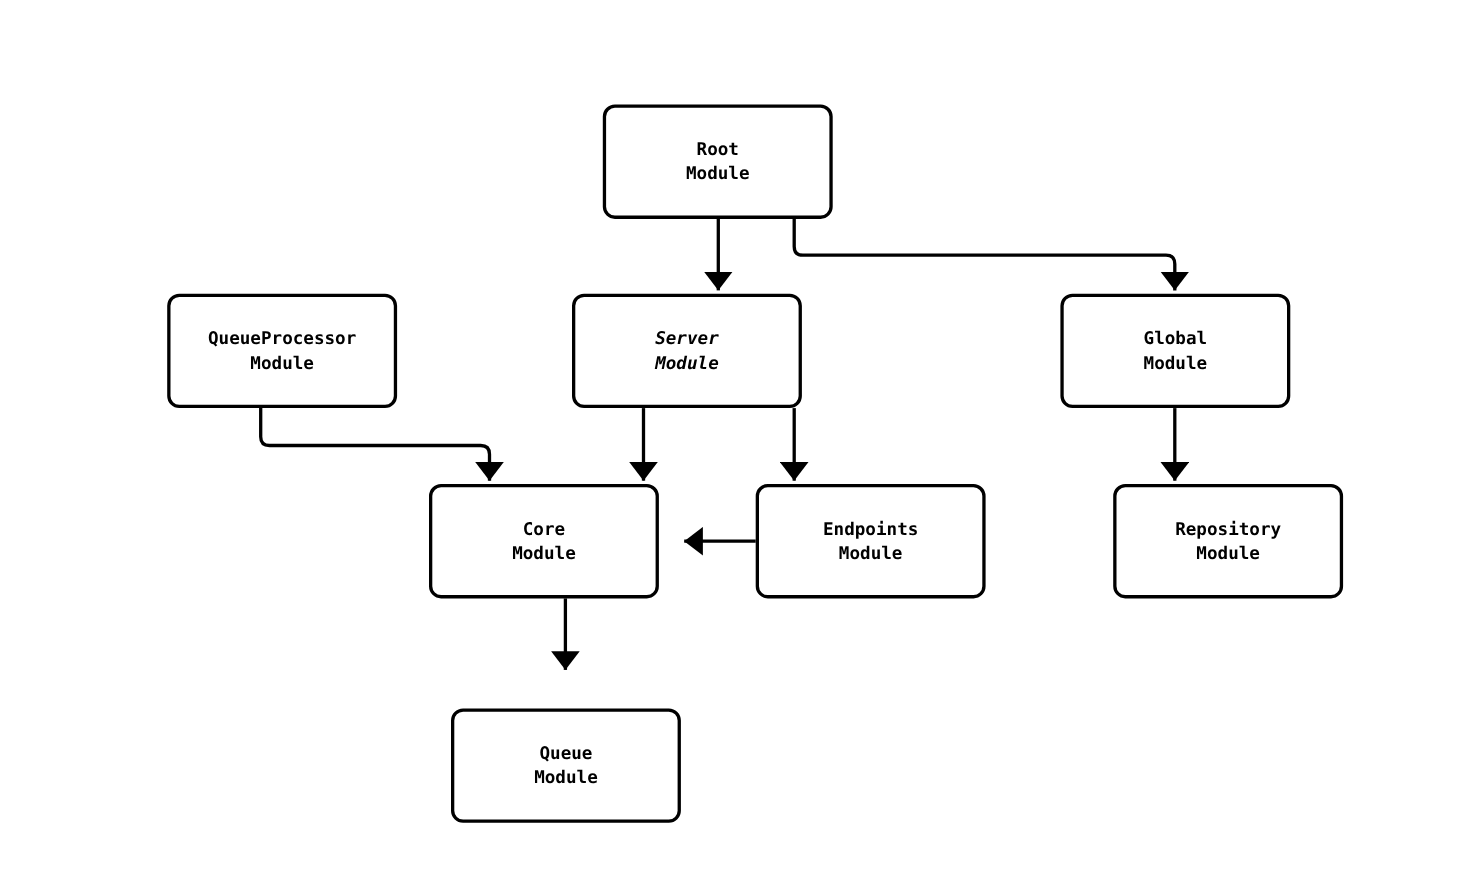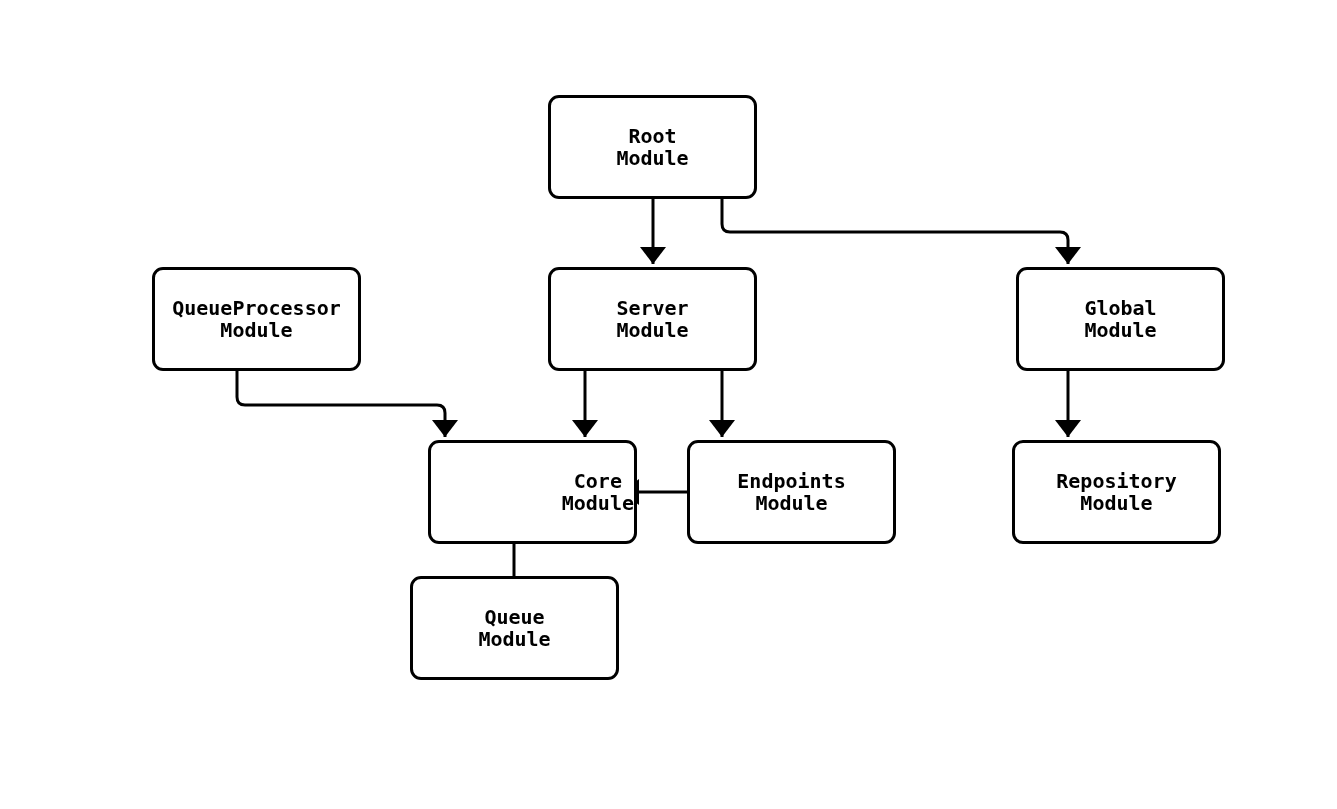--- a/index.html
+++ b/index.html
@@ -36,21 +36,21 @@
     box-sizing: border-box;
     background: #ffffff;
     border: 3px solid #000000;
     border-radius: 11px;
     display: flex;
     align-items: center;
     justify-content: center;
   }
   .node .label {
     font-weight: bold;
-    font-size: 20px;
+    font-size: 16px;
     line-height: 22px;
     color: #000000;
     text-align: center;
     white-space: pre-line;
   }
 </style>
 </head>
 <body>
 
 <div class="canvas">
@@ -82,43 +82,43 @@
   <div class="node" style="left:548px; top:95px;">
     <span class="label">Root
 Module</span>
   </div>
 
   <div class="node" style="left:132px; top:267px;margin-left:20px;">
     <span class="label">QueueProcessor
 Module</span>
   </div>
 
-  <div class="node" style="left:548px; top:267px;">
+  <div class="node" style="left:520px; top:267px;font-style:italic;">
     <span class="label">Server
 Module</span>
   </div>
 
-  <div class="node" style="left:1016px; top:267px;">
+  <div class="node" style="left:964px; top:267px;">
     <span class="label">Global
 Module</span>
   </div>
 
-  <div class="node" style="left:428px; top:440px;justify-content:flex-end;">
+  <div class="node" style="left:390px; top:440px;">
     <span class="label">Core
 Module</span>
   </div>
 
   <div class="node" style="left:687px; top:440px;align-items:center;">
     <span class="label">Endpoints
 Module</span>
   </div>
 
   <div class="node" style="left:964px; top:440px;margin-left:48px;">
     <span class="label">Repository
 Module</span>
   </div>
 
-  <div class="node" style="left:410px; top:576px;">
+  <div class="node" style="left:410px; top:644px;">
     <span class="label">Queue
 Module</span>
   </div>
 
 </div>
 
 </body></html>

